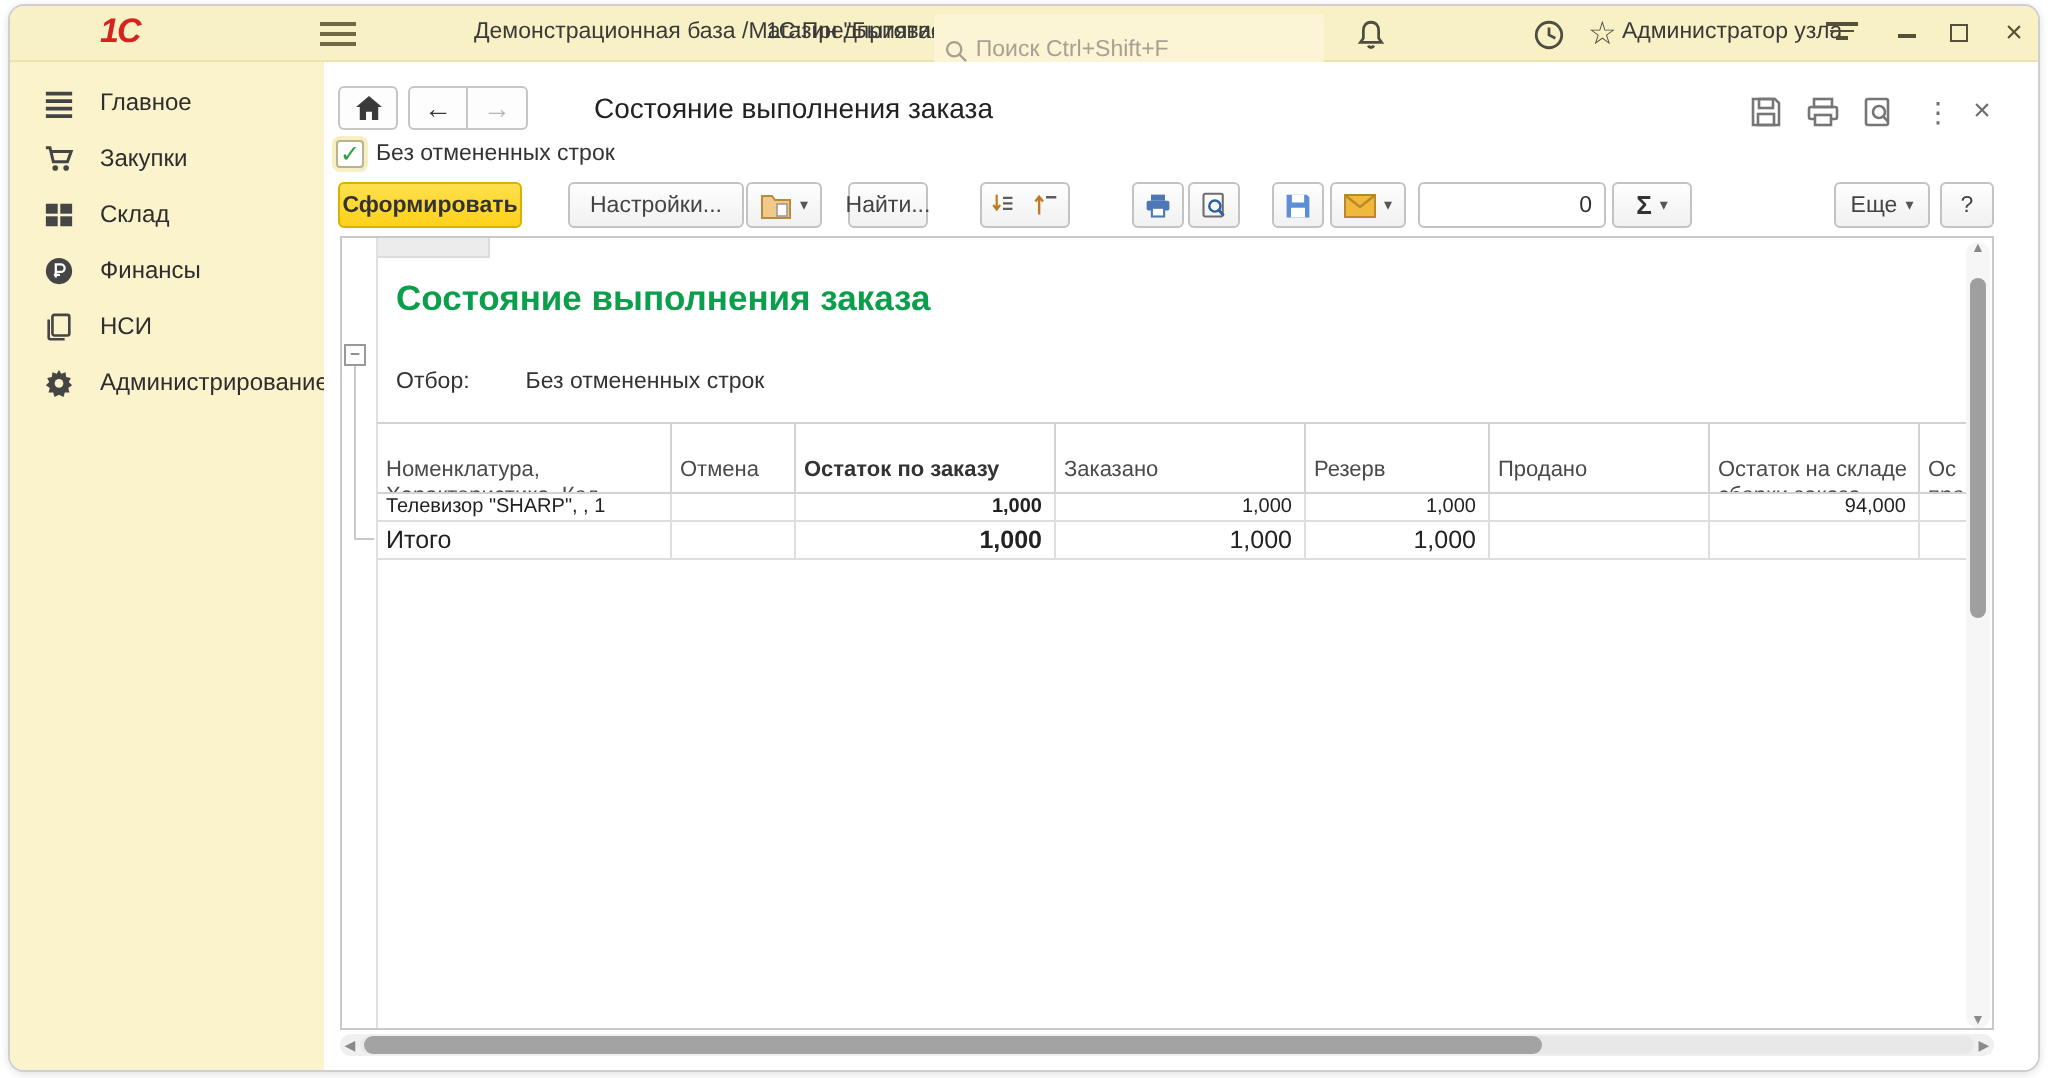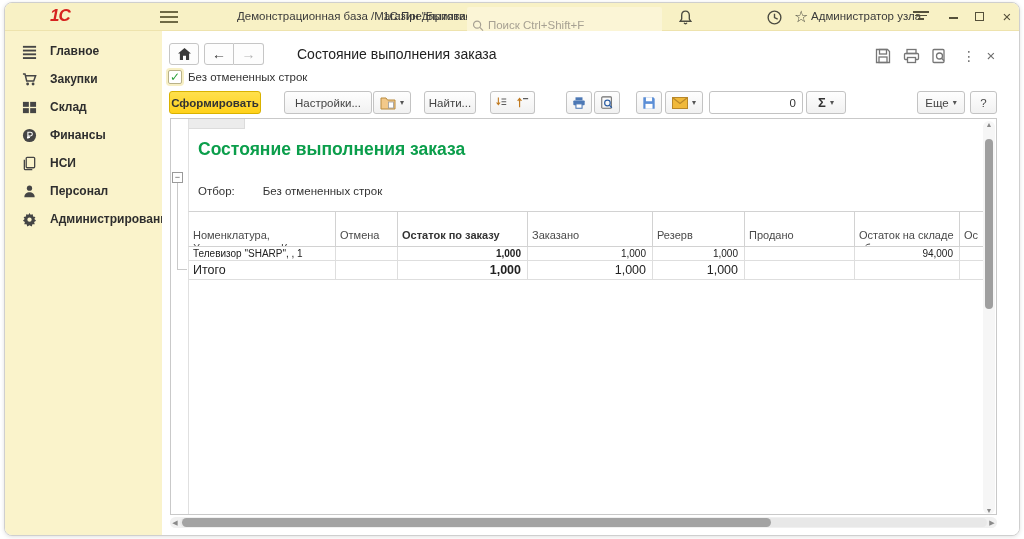--- a/index.html
+++ b/index.html
@@ -23,21 +23,21 @@
   .conn { left:908px; top:8px; width:16px; height:12px; }
   .conn i { display:block; height:1.6px; background:#55503a; margin-bottom:2px; }
   .conn i:nth-child(2){ width:12px; margin-left:2px; }
   .conn i:nth-child(3){ width:6px; margin-left:5px; }
   .wbtn { top:6px; width:16px; height:16px; color:#55503a; font-size:13px; text-align:center; line-height:16px; cursor:pointer; }
   .minline { display:inline-block; width:9px; height:1px; border-bottom:2px solid #55503a; margin-bottom:2px; }
   .maxbox { display:inline-block; width:9px; height:9px; border:1.5px solid #55503a; }
 
   
   .mainrow { display:flex; height:505px; }
-  .sidebar { width:157px; background:#faf3cb; padding-top:6px; flex-shrink:0;font-weight:bold; }
+  .sidebar { width:157px; background:#faf3cb; padding-top:6px; flex-shrink:0; }
   .sb-item { height:28px; display:flex; align-items:center; gap:13px; padding-left:17px; cursor:pointer; }
   .sb-item svg { width:15px; height:15px; flex-shrink:0; }
   .sb-item span { font-size:12px; color:#2e2e2e; white-space:nowrap; }
   .content { position:relative; flex:1; background:#fff; }
   .content > * { position:absolute; }
 
   
   .navbtn { display:inline-flex; align-items:center; justify-content:center; background:#fdfdfd; border:1px solid #c6c6c6; border-radius:3px; height:22px; cursor:pointer; }
   #btn-home { left:7px; top:12px; width:30px; }
   .histgroup { left:42px; top:12px; display:flex; }
@@ -181,27 +181,20 @@
       </div>
       <div class="sb-item">
         <svg viewBox="0 0 16 16">
             <rect x="4.5" y="1.5" width="9" height="11" rx="1" fill="none" stroke="#454545" stroke-width="1.4"></rect>
             <path d="M2.5 4 L2.5 13.5 A1 1 0 0 0 3.5 14.5 L11 14.5" fill="none" stroke="#454545" stroke-width="1.4"></path>
           </svg>
         <span>НСИ</span>
       </div>
       <div class="sb-item">
         <svg viewBox="0 0 16 16">
-            <circle cx="8" cy="4.5" r="2.8" fill="#454545"></circle>
-            <path d="M2.5 14 C2.5 10.5 5 8.8 8 8.8 C11 8.8 13.5 10.5 13.5 14 Z" fill="#454545"></path>
-          </svg>
-        <span>Персонал</span>
-      </div>
-      <div class="sb-item">
-        <svg viewBox="0 0 16 16">
             <path d="M8 1 L9.2 3 L11.5 2.3 L11.8 4.8 L14.3 5.3 L13.2 7.5 L15 9.2 L12.9 10.6 L13.6 13 L11.1 13.1 L10.4 15.4 L8 14.2 L5.6 15.4 L4.9 13.1 L2.4 13 L3.1 10.6 L1 9.2 L2.8 7.5 L1.7 5.3 L4.2 4.8 L4.5 2.3 L6.8 3 Z" fill="#454545"></path>
             <circle cx="8" cy="8.2" r="2.3" fill="#faf3cb"></circle>
           </svg>
         <span>Администрирование</span>
       </div>
     </nav>
 
     <div class="content">
 
       <span class="navbtn" id="btn-home">
@@ -255,21 +248,21 @@
         <span class="btn" style="left:122px; width:88px">
             <span>Настройки...</span>
           </span>
         <span class="btn ibtn" style="left:211px; width:38px">
           <svg width="16" height="14" viewBox="0 0 16 14">
               <path d="M1 2 L6 2 L7.5 4 L15 4 L15 13 L1 13 Z" fill="#f3c98a" stroke="#b98b3e" stroke-width="1"></path>
               <rect x="8.5" y="6" width="5" height="6" fill="#fff" stroke="#9a9a9a" stroke-width="0.8"></rect>
             </svg>
           <span class="caret">▾</span>
         </span>
-        <span class="btn" style="left:262px; width:52px">
+        <span class="btn" style="left:262px; width:40px">
             <span>Найти...</span>
           </span>
         <span class="btn ibtn" style="left:328px; width:23px; border-radius:3px 0 0 3px">
           <svg width="14" height="13" viewBox="0 0 14 13">
               <path d="M3 0 L3 9 M0.8 6.5 L3 9.3 L5.2 6.5" fill="none" stroke="#c07a20" stroke-width="1.4"></path>
               <g stroke="#5d5d5d" stroke-width="1.4">
                 <line x1="7" y1="2" x2="13" y2="2"></line>
                 <line x1="7" y1="5.5" x2="13" y2="5.5"></line>
                 <line x1="7" y1="9" x2="13" y2="9"></line>
               </g>

